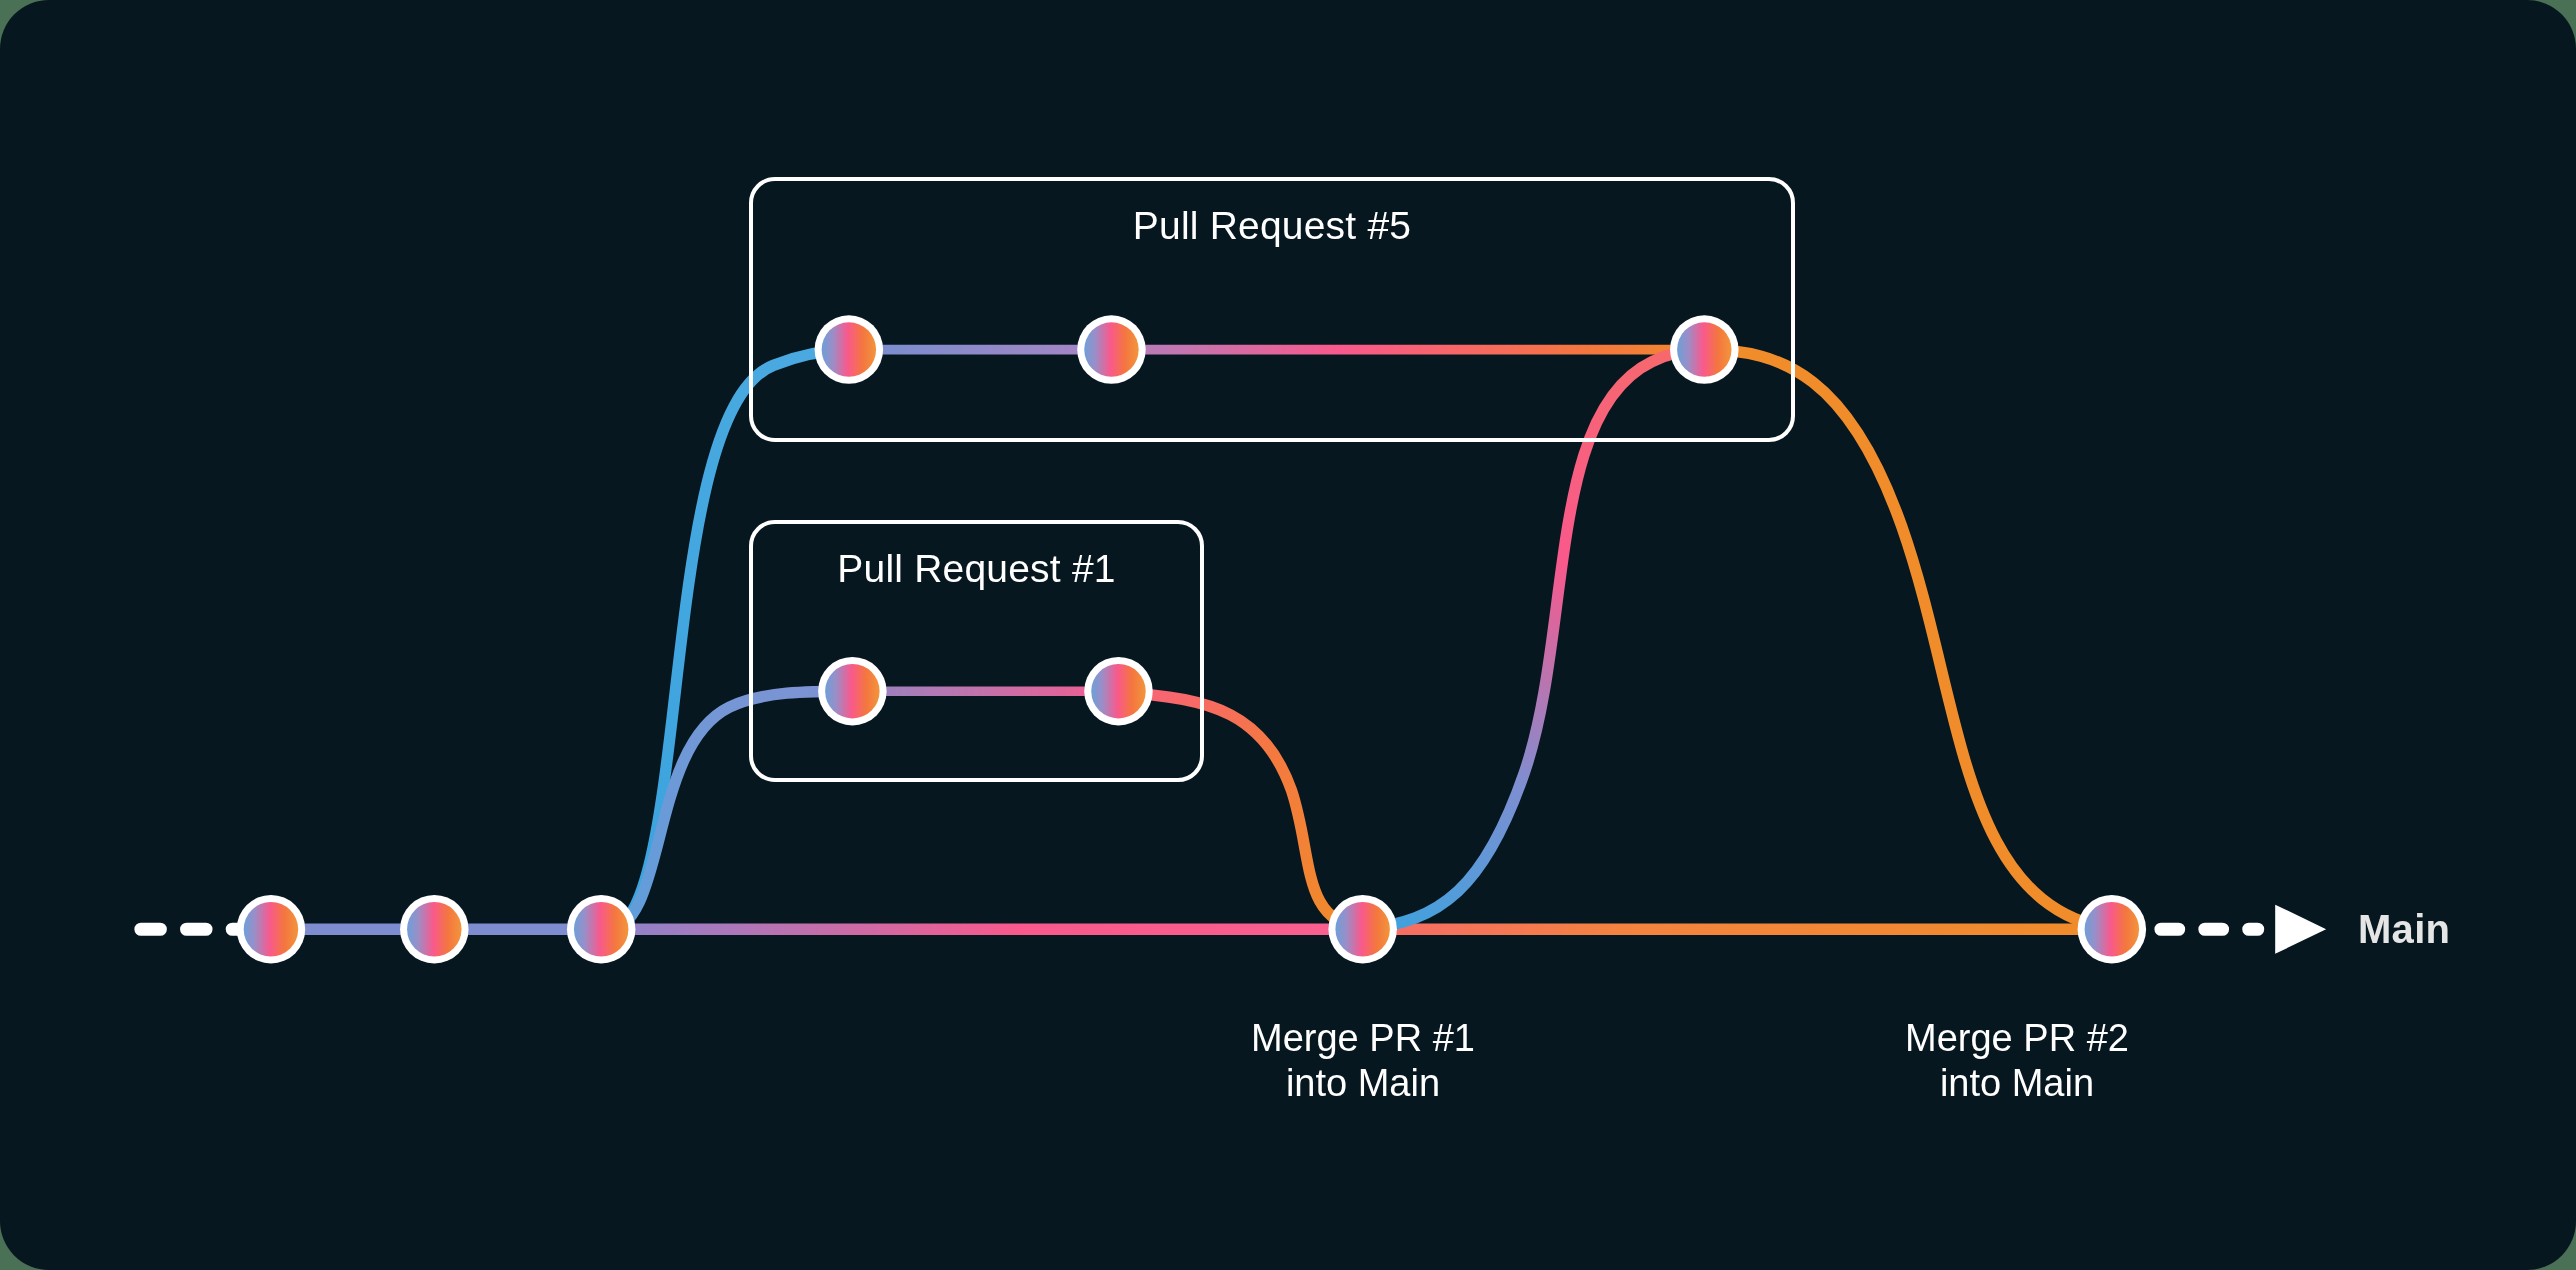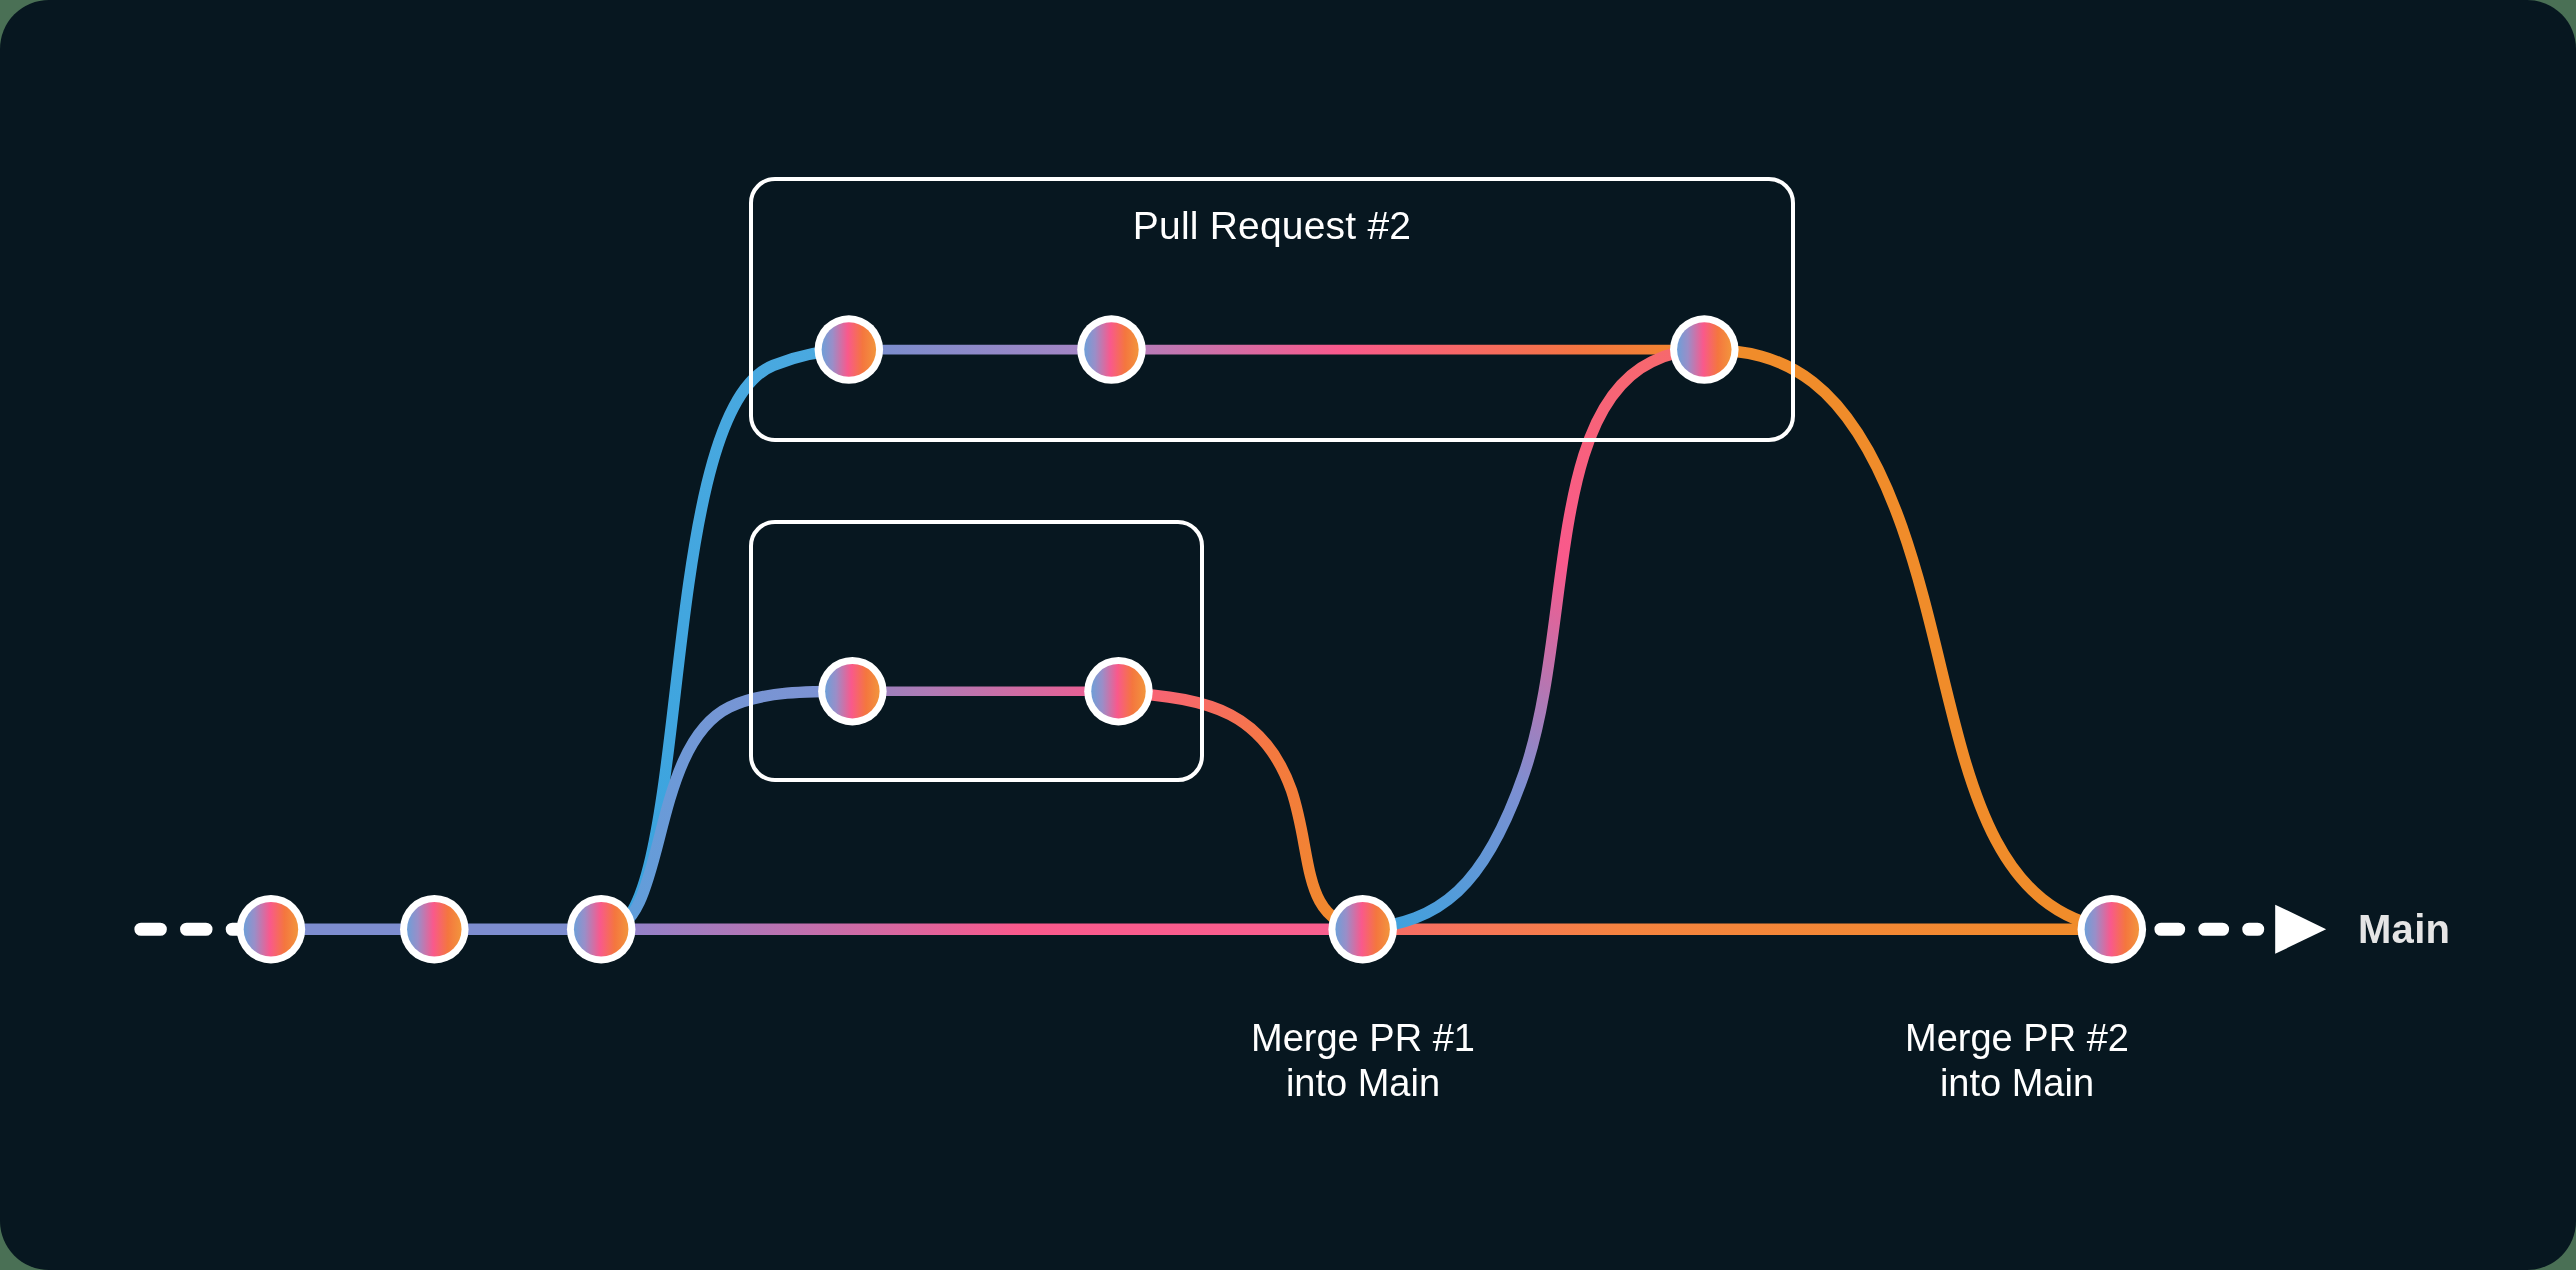--- a/index.html
+++ b/index.html
@@ -197,23 +197,24 @@
         <circle cx="1265" cy="398" r="31" fill="url(#nodeGrad)"></circle>
       </g>
       <g>
         <circle cx="1940" cy="398" r="39" fill="#ffffff"></circle>
         <circle cx="1940" cy="398" r="31" fill="url(#nodeGrad)"></circle>
       </g>
     </g>
   </svg>
 
   <div class="pr-box" style="left:749px;top:177px;width:1046px;height:265px;"></div>
-  <div class="pr-title" style="left:749px;top:204px;width:1046px;">Pull Request #2</div>
+  <div class="pr-title" style="left:749px;top:204px;width:1046px;">Pull Request #5</div>
 
   <div class="pr-box" style="left:749px;top:520px;width:455px;height:262px;"></div>
+  <div class="pr-title" style="left:749px;top:547px;width:455px;">Pull Request #1</div>
 
 
   <div class="note" style="left:1205px;top:1016px;width:316px;">Merge PR #1
 into Main</div>
 
   <div class="note" style="left:1859px;top:1016px;width:316px;">Merge PR #2
 into Main</div>
 
   <div class="branch-label" style="left:2358px;top:907px;">Main</div>
 

